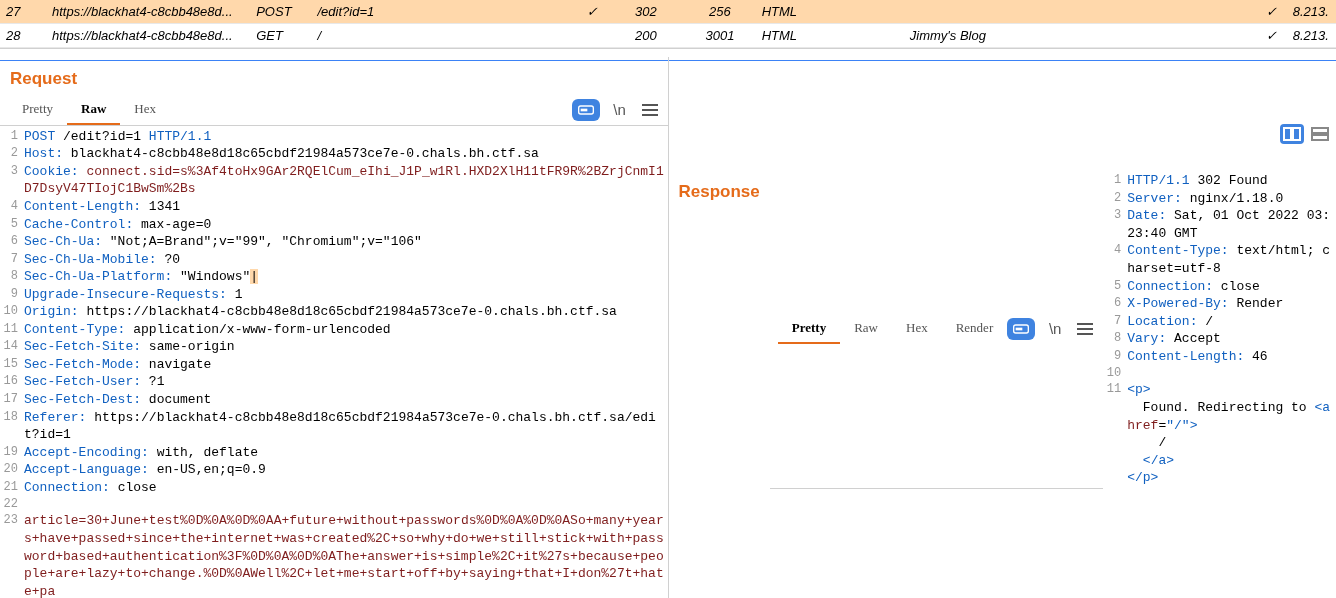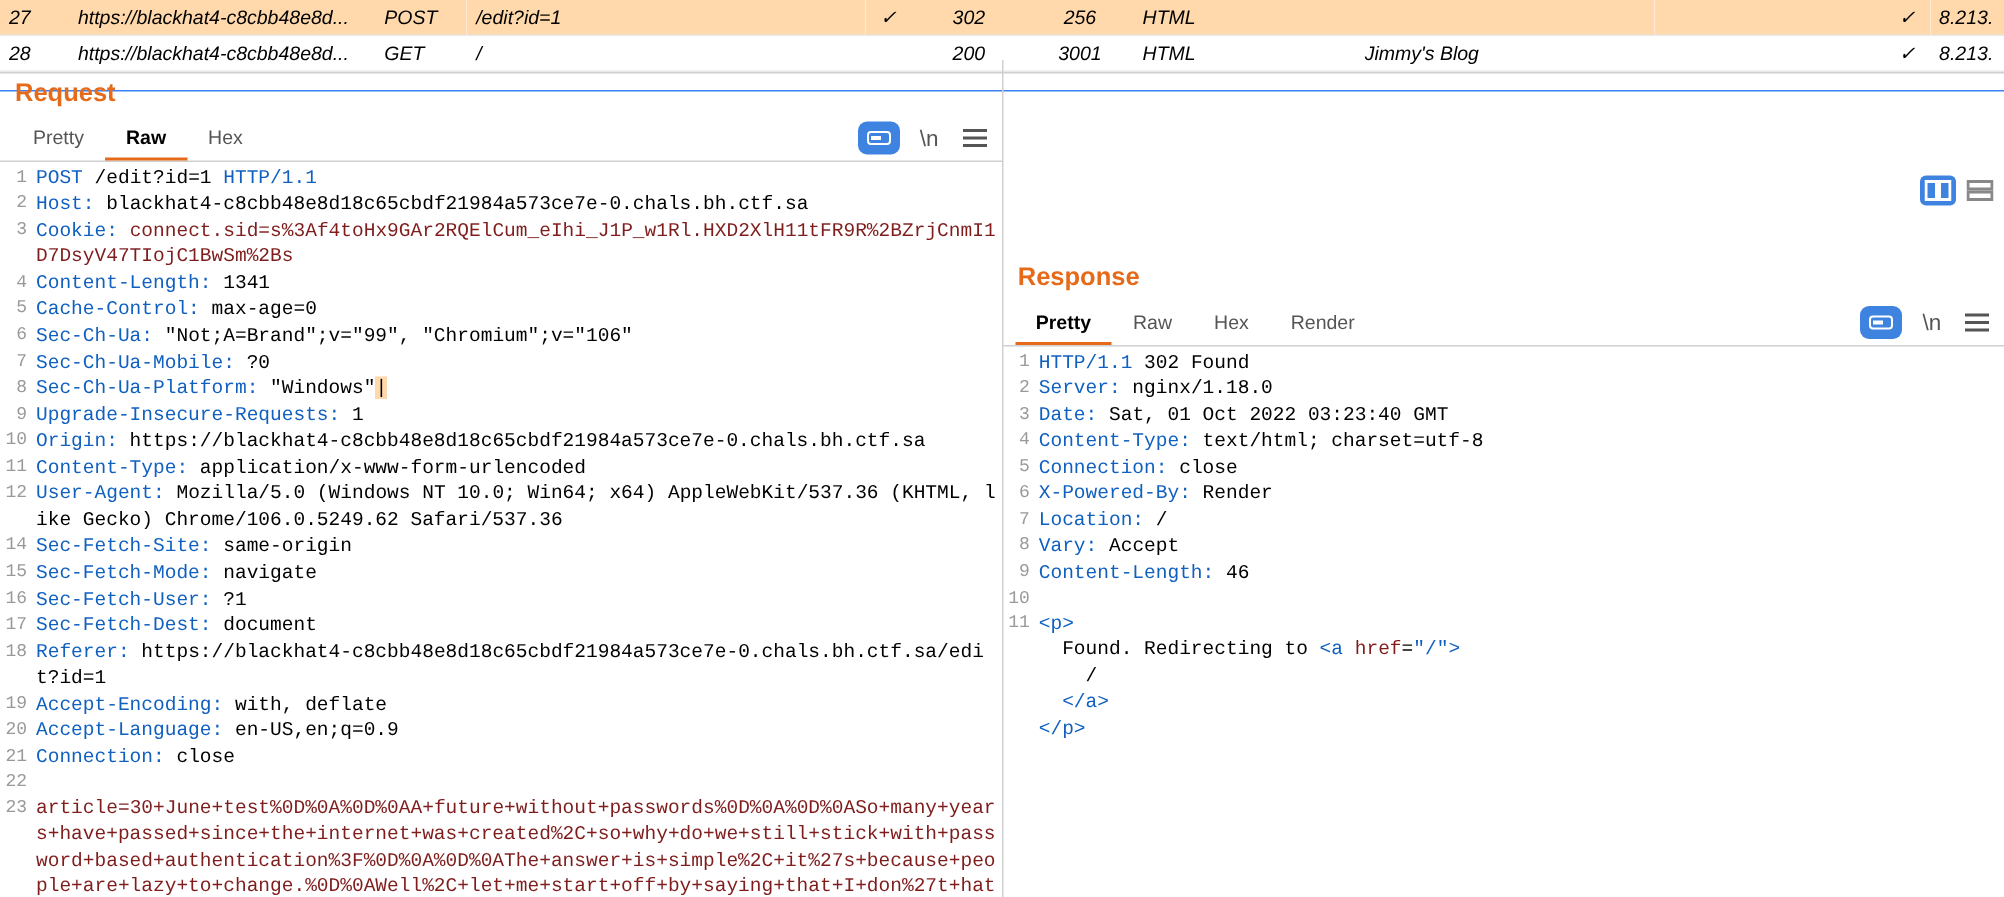--- a/index.html
+++ b/index.html
@@ -52,39 +52,40 @@
   .pane-left {
     flex: 1;
     border-right: 1px solid #d0d0d0;
     display: flex;
     flex-direction: column;
     min-width: 0;
   }
   .pane-right {
     flex: 1;
     display: flex;
-    flex-direction: column;
+    flex-direction: row;
     min-width: 0;
   }
   .pane-title {
     font-size: 17px;
     font-weight: 600;
     color: #e56b1a;
     padding: 12px 10px 6px 10px;
   }
   .tab-row {
     display: flex;
     align-items: center;
     padding: 0 8px;
     border-bottom: 1px solid #d0d0d0;
     position: relative;
   }
   .tabs {
     display: flex;
     gap: 0;
+    font-family: Liberation Serif, serif;
   }
   .tab {
     padding: 6px 14px 6px 14px;
     font-size: 13px;
     color: #555;
     cursor: pointer;
     border-bottom: 2px solid transparent;
   }
   .tab.active {
     color: #000;
@@ -286,24 +287,20 @@
         </div>
         <div class="code-line">
           <div class="ln">10</div>
           <div class="lc"><span class="tk-key">Origin:</span><span> https://blackhat4-c8cbb48e8d18c65cbdf21984a573ce7e-0.chals.bh.ctf.sa</span></div>
         </div>
         <div class="code-line">
           <div class="ln">11</div>
           <div class="lc"><span class="tk-key">Content-Type:</span><span> application/x-www-form-urlencoded</span></div>
         </div>
         <div class="code-line">
-          <div class="ln">12</div>
-          <div class="lc"><span class="tk-key">User-Agent:</span><span> Mozilla/5.0 (Windows NT 10.0; Win64; x64) AppleWebKit/537.36 (KHTML, like Gecko) Chrome/106.0.5249.62 Safari/537.36</span></div>
-        </div>
-        <div class="code-line">
           <div class="ln">14</div>
           <div class="lc"><span class="tk-key">Sec-Fetch-Site:</span><span> same-origin</span></div>
         </div>
         <div class="code-line">
           <div class="ln">15</div>
           <div class="lc"><span class="tk-key">Sec-Fetch-Mode:</span><span> navigate</span></div>
         </div>
         <div class="code-line">
           <div class="ln">16</div>
           <div class="lc"><span class="tk-key">Sec-Fetch-User:</span><span> ?1</span></div>

